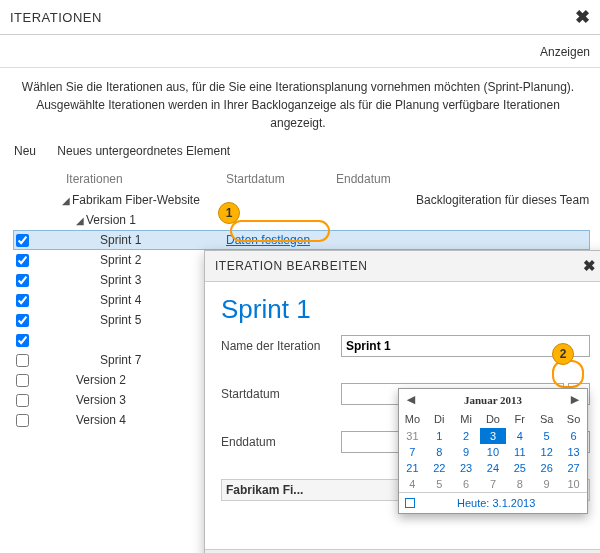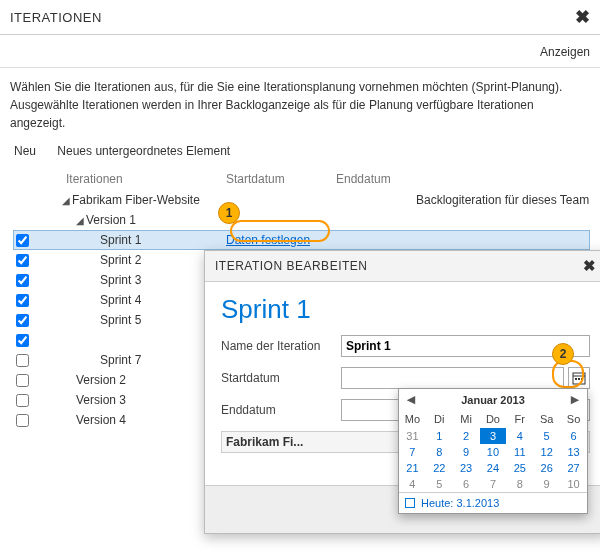--- a/index.html
+++ b/index.html
@@ -6,21 +6,21 @@
 body { font-family: "Segoe UI", Arial, sans-serif; font-size: 12px; color: #333; background: #fff; width: 600px; height: 553px; overflow: hidden; position: relative; }
 
 .header { display: flex; justify-content: space-between; align-items: center; padding: 6px 10px; border-bottom: 1px solid #ccc; }
 .header-title { font-size: 13px; font-weight: 400; letter-spacing: 0.5px; }
 .close-x { font-size: 18px; font-weight: bold; cursor: pointer; }
 
 .toolbar-top { display: flex; justify-content: flex-end; padding: 6px 0 4px 0; border-bottom: 1px solid #ddd; }
 .toolbar-top span { padding: 4px 10px; font-size: 12px; }
 .toolbar-top .expand { border: 1px solid #ccc; border-bottom: none; }
 
-.intro { padding: 10px 14px 6px 10px; font-size: 12px; line-height: 1.5; }
+.intro { padding: 10px 14px 6px 10px; font-size: 12px; line-height: 1.5; text-align: center; }
 
 .menu-row { padding: 6px 14px 10px 14px; font-size: 12px; }
 .menu-row span { margin-right: 18px; cursor: pointer; }
 
 .grid { padding: 0 0 0 14px; }
 .grid-head { display: flex; color: #777; font-size: 12px; padding: 4px 0; }
 .col-check { width: 22px; }
 .col-tree { width: 190px; padding-left: 30px; }
 .col-start { width: 110px; }
 .col-end { width: 80px; }
@@ -39,42 +39,42 @@
 .back-txt { font-size: 12px; }
 
 .callout { position: absolute; width: 22px; height: 22px; border-radius: 50%; background: #ffb300; border: 1px solid #d08800; color: #333; font-size: 12px; font-weight: bold; display: flex; align-items: center; justify-content: center; z-index: 30; }
 .callout-ring { position: absolute; border: 2px solid #ff9900; border-radius: 12px; z-index: 25; }
 
 
 .panel { position: absolute; left: 204px; top: 250px; width: 403px; background: #fff; border: 1px solid #bbb; box-shadow: 0 4px 12px rgba(0,0,0,0.25); z-index: 20; }
 .panel-head { display: flex; justify-content: space-between; align-items: center; padding: 6px 10px; background: #f3f3f3; border-bottom: 1px solid #ccc; font-size: 12px; letter-spacing: 0.5px; }
 .panel-body { padding: 12px 16px 70px 16px; }
 .panel-title { color: #0078d7; font-size: 26px; font-weight: 300; margin-bottom: 10px; }
-.field-row { display: flex; align-items: center; margin-bottom: 10px; }
+.field-row { display: flex; align-items: center; margin-bottom: 26px; }
 .field-label { width: 120px; font-size: 12px; color: #444; }
 .field-input { flex: 1; height: 22px; border: 1px solid #aaa; padding: 0 4px; font-size: 12px; font-family: inherit; }
 .field-input.bold { font-weight: bold; }
 .cal-btn { width: 22px; height: 22px; border: 1px solid #aaa; margin-left: 4px; display: flex; align-items: center; justify-content: center; cursor: pointer; background: #fff; }
 .cal-icon { width: 14px; height: 14px; }
 .readonly-box { flex: 1; height: 22px; border: 1px solid #ccc; background: #f5f5f5; padding: 0 4px; font-size: 12px; font-weight: bold; display: flex; align-items: center; overflow: hidden; white-space: nowrap; }
 .panel-footer { position: absolute; bottom: 0; left: 0; right: 0; height: 48px; background: #eee; border-top: 1px solid #ccc; }
 
 
 .cal-pop { position: absolute; left: 398px; top: 388px; width: 190px; background: #fff; border: 1px solid #999; box-shadow: 0 4px 10px rgba(0,0,0,0.3); z-index: 40; font-size: 11px; }
 .cal-hdr { display: flex; align-items: center; justify-content: space-between; padding: 4px 6px; }
 .cal-nav { cursor: pointer; color: #555; width: 12px; text-align: center; }
-.cal-title { font-weight: 600; }
+.cal-title { font-weight: 600; font-family: Liberation Serif, serif; }
 .cal-grid { width: 100%; border-collapse: collapse; }
 .cal-grid th { font-weight: 400; color: #444; padding: 3px 0; font-size: 11px; }
 .cal-grid td { text-align: center; padding: 2px 4px; width: 14.28%; color: #0066cc; cursor: pointer; font-size: 11px; }
 .cal-grid td.other { color: #888; }
 .cal-grid td.today { background: #0078d7; color: #fff; }
 .cal-today-row { border-top: 1px solid #ccc; padding: 4px 6px; display: flex; align-items: center; }
 .today-box { width: 10px; height: 10px; border: 1px solid #0078d7; margin-right: 6px; }
-.today-link { color: #0066cc; cursor: pointer; }
+.today-link { color: #0066cc; cursor: pointer; margin-left: 36px; }
 </style>
 </head>
 <body>
 
 <div class="header">
   <span class="header-title">ITERATIONEN</span>
   <span class="close-x">✖</span>
 </div>
 
 <div class="toolbar-top">

